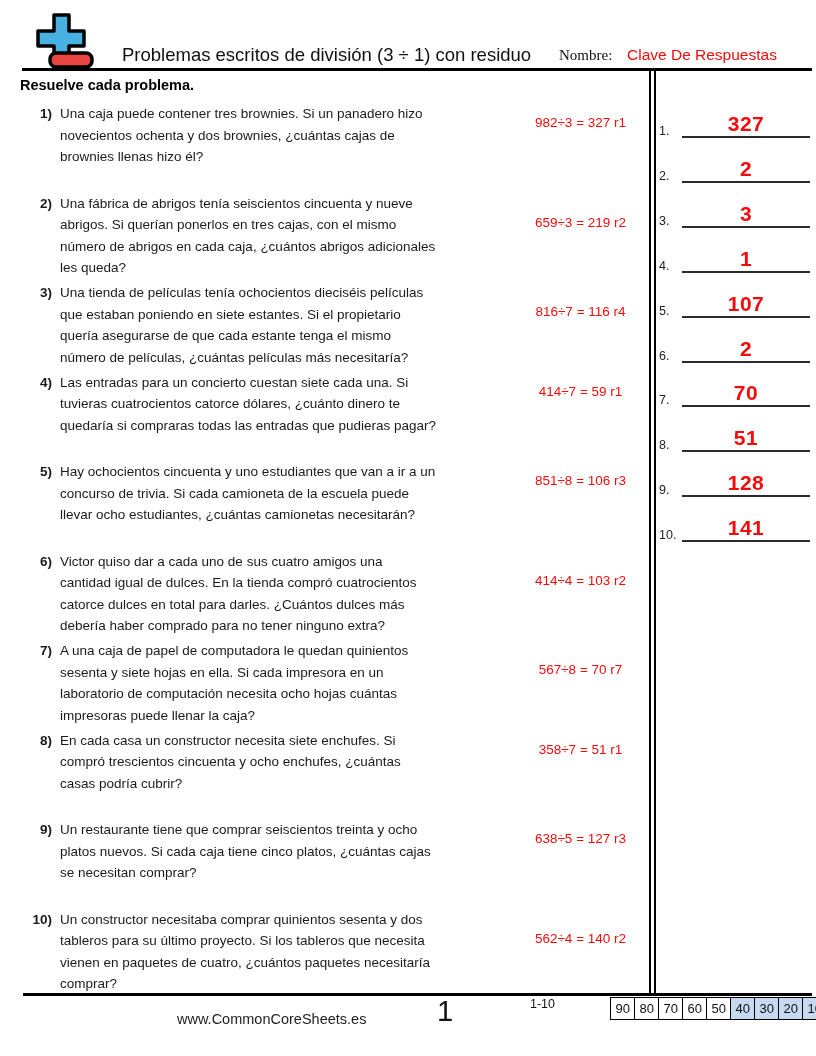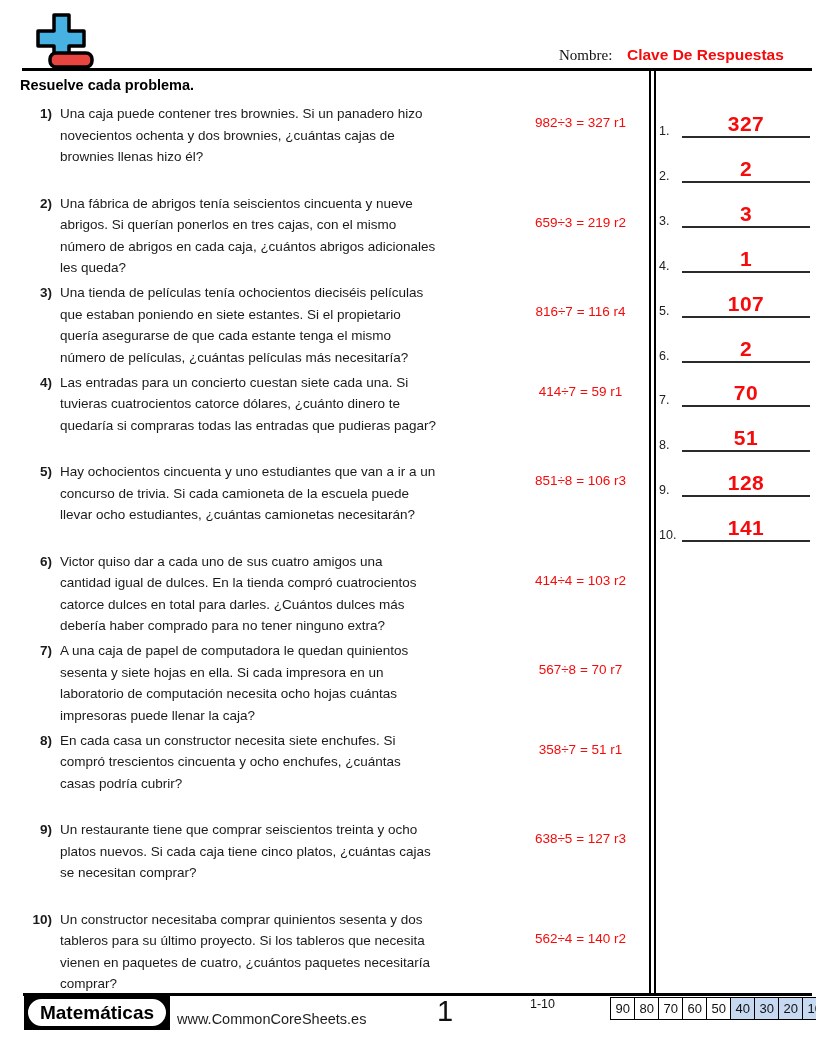--- a/index.html
+++ b/index.html
@@ -4,21 +4,21 @@
 <style>
   * { margin:0; padding:0; box-sizing:border-box; }
   html,body { background:#fff; }
   body { font-family:"Liberation Sans", sans-serif; color:#1a1a1a; }
   .page { position:relative; width:816px; height:1056px; background:#fff; overflow:hidden; }
 
   
   .logo { position:absolute; left:28px; top:12px; width:68px; height:58px; }
   .page-title { position:absolute; left:122px; top:44px; width:430px; font-size:18.5px; color:#111; white-space:nowrap; }
   .name-label { position:absolute; left:559px; top:47px; font-size:15px; color:#111;font-family:Liberation Serif, serif; }
-  .name-value { position:absolute; left:627px; top:46px; font-size:15.5px; font-weight:bold; color:var(--accent-red); white-space:nowrap; }
+  .name-value { position:absolute; left:627px; top:46px; font-size:15.5px; font-weight:normal; color:var(--accent-red); white-space:nowrap; }
   .header-rule { position:absolute; left:22px; top:68px; width:790px; height:3px; background:#000; }
   .instruction { position:absolute; left:20px; top:77px; font-size:14.5px; font-weight:bold; color:#000; }
 
   
   .problems-list { position:absolute; left:24px; top:0; width:626px; height:1056px; }
   .problem-row { position:absolute; left:0; width:626px; }
   .problem-num { position:absolute; left:0; top:0; width:28px; text-align:right; font-size:13.5px; font-weight:bold; line-height:21.5px; }
   .problem-text { position:absolute; left:36px; top:0; width:408px; font-size:13.5px; line-height:21.5px; white-space:pre-line; }
   .problem-equation { position:absolute; left:484px; width:145px; text-align:center; font-size:13.5px; color:var(--accent-red); white-space:nowrap; }
 
@@ -47,20 +47,21 @@
 </style>
 </head>
 <body>
 
 <div class="page">
 
   <svg class="logo" viewBox="0 0 68 58" aria-hidden="true">
     <path d="M26 3 h15 v16 h15 v15 h-15 v16 h-15 v-16 h-16 v-15 h16 z" fill="var(--logo-blue)" stroke="#000" stroke-width="3.5" stroke-linejoin="round"></path>
     <rect x="22" y="41" width="42" height="14" rx="6" fill="var(--logo-red)" stroke="#000" stroke-width="3.5"></rect>
   </svg>
+  <div class="page-title">Problemas escritos de división (3 ÷ 1) con residuo</div>
   <div class="name-label">Nombre:</div>
   <div class="name-value">Clave De Respuestas</div>
   <div class="header-rule"></div>
   <div class="instruction">Resuelve cada problema.</div>
 
   <div class="problems-list">
       <div class="problem-row" style="top: 103px;">
         <div class="problem-num">1)</div>
         <div class="problem-text">Una caja puede contener tres brownies. Si un panadero hizo
 novecientos ochenta y dos brownies, ¿cuántas cajas de
@@ -185,23 +186,20 @@
         <div class="answer-value">128</div>
       </div>
       <div class="answer-row" style="top: 515.1px;">
         <div class="answer-num">10.</div>
         <div class="answer-line"></div>
         <div class="answer-value">141</div>
       </div>
     </div>
 
   <div class="footer-rule"></div>
-  <div class="brand-box">
-    <div class="brand-pill">Matemáticas</div>
-  </div>
   <div class="website">www.CommonCoreSheets.es</div>
   <div class="page-number">1</div>
   <div class="score-table">
     <div class="score-label">1-10</div>
     <div class="score-cells">
         <div class="score-cell">90</div>
         <div class="score-cell">80</div>
         <div class="score-cell">70</div>
         <div class="score-cell">60</div>
         <div class="score-cell">50</div>

